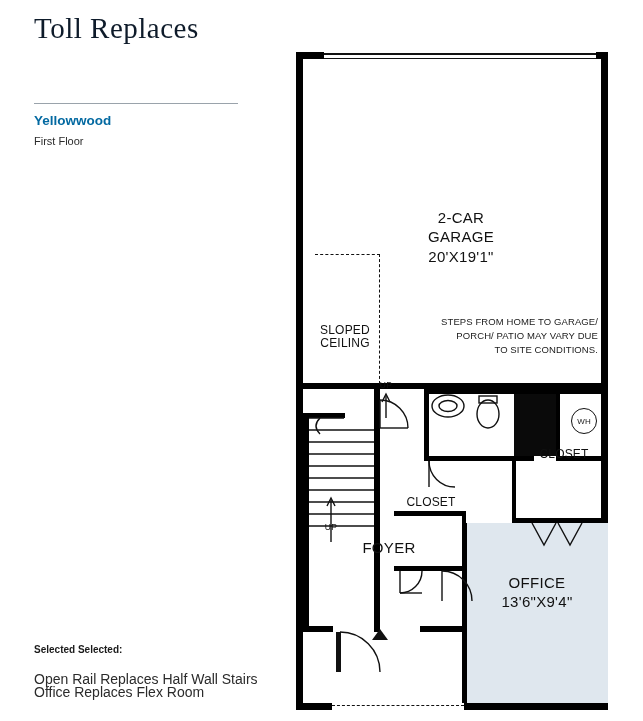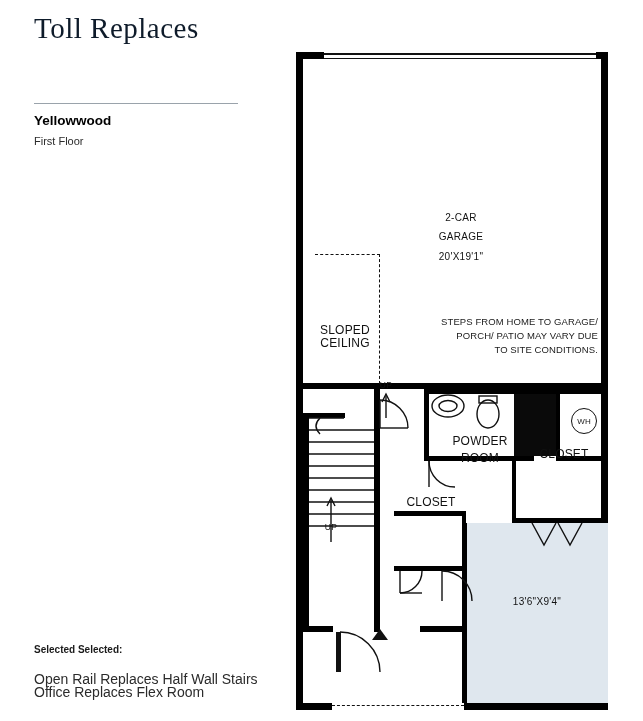--- a/index.html
+++ b/index.html
@@ -32,21 +32,21 @@
     width: 204px;
     height: 1px;
     background: #9aa3ab;
   }
   #plan-name {
     position: absolute;
     left: 34px;
     top: 113px;
     font-size: 13.5px;
     font-weight: bold;
-    color: #000000;
+    color: #0369a1;
   }
   #floor-label {
     position: absolute;
     left: 34px;
     top: 135px;
     font-size: 11px;
     color: #2b2b2b;
   }
   #options-title {
     position: absolute;
@@ -73,21 +73,21 @@
     width: 320px;
     height: 662px;
   }
   .wall {
     position: absolute;
     background: #000000;
   }
   .roomlabel {
     position: absolute;
     text-align: center;
-    font-size: 10px;
+    font-size: 15px;
     letter-spacing: 0.3px;
     color: #111;
     line-height: 19px;
     white-space: pre-line;
   }
   .small {
     font-size: 12px;
     line-height: 13px;
     letter-spacing: 0.2px;
   }
@@ -272,22 +272,22 @@
   <div class="note" style="left:92px; top:267px; width:210px;text-align:right;">STEPS FROM HOME TO GARAGE/
 PORCH/ PATIO MAY VARY DUE
 TO SITE CONDITIONS.</div>
 
   <div class="roomlabel small" style="left:13px; top:276px; width:72px;">SLOPED
 CEILING</div>
 
   <div class="roomlabel tiny" style="left:76px; top:332px; width:28px;">UP</div>
   <div class="roomlabel tiny" style="left:21px; top:474px; width:28px;">UP</div>
 
-  <div class="roomlabel small" style="left:128px; top:385px; width:112px; font-size:12px; line-height:17px;">POWDER
-ROOM</div>
 
   <div class="roomlabel small" style="left:228px; top:400px; width:80px;">CLOSET</div>
   <div class="roomlabel small" style="left:100px; top:448px; width:70px;">CLOSET</div>
 
-
+  <div class="roomlabel" style="left:38px; top:490px; width:110px;">FOYER</div>
+
+  <div class="roomlabel" style="left:175px; top:525px; width:132px;">OFFICE</div>
   <div class="roomlabel" style="left:175px; top:544px; width:132px;">13'6"X9'4"</div>
 
 </div>
 
 </body></html>

